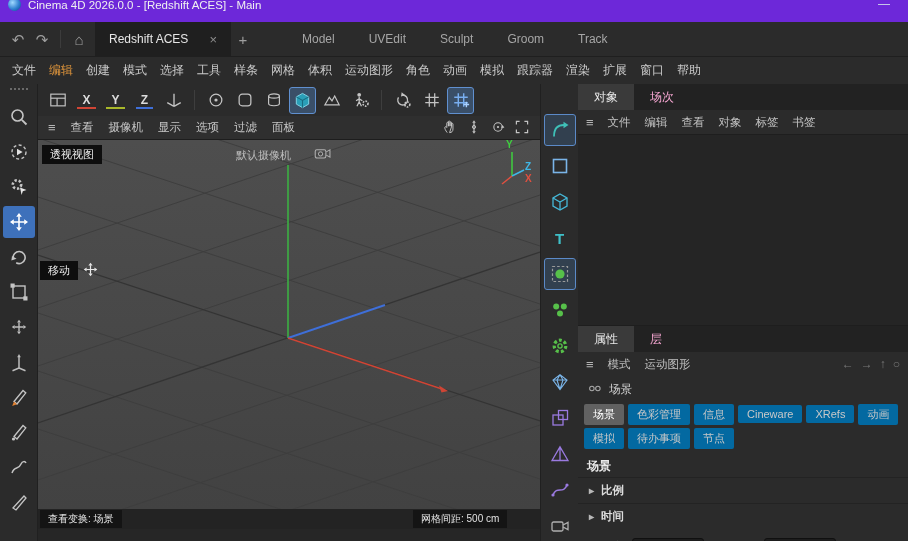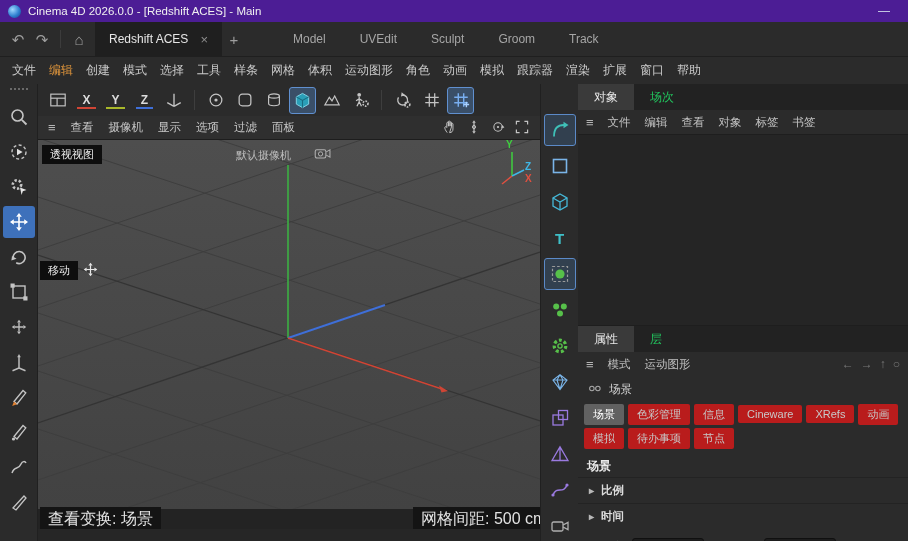--- a/index.html
+++ b/index.html
@@ -3,33 +3,33 @@
 <meta charset="utf-8">
 <style>
   *{margin:0;padding:0;box-sizing:border-box}
   html,body{background:#555}
   #app{position:relative;width:908px;height:541px;background:#262626;
        font-family:"Liberation Sans",sans-serif;color:#ccc;overflow:hidden;
        -webkit-user-select:none;user-select:none}
   .abs{position:absolute}
 
   
-  .titlebar{left:0;top:0;width:908px;height:22px;background:#4c1d95;
-            display:flex;align-items:center;gap:7px;padding:11px 8px}
+  .titlebar{left:0;top:0;width:908px;height:22px;background:#6d28d9;
+            display:flex;align-items:flex-end;gap:7px;padding:11px 8px}
   .logo{width:13px;height:13px;border-radius:50%;
         background:radial-gradient(circle at 35% 35%,#9fd8ff,#2f7fd0 55%,#0c3f86)}
   .title{font-size:11.5px;color:#f0f0f0}
   .min-btn{margin-left:auto;color:#cfd8ea;font-size:12px;padding:0 10px}
 
   
   .tabrow{left:0;top:22px;width:908px;height:35px;background:#2b2b2b;
           display:flex;align-items:center;border-bottom:1px solid #1f1f1f;padding-left:6px}
   .icon-btn{color:#9f9f9f;font-size:15px;width:24px;text-align:center;line-height:1}
   .vsep{width:1px;height:18px;background:#3c3c3c;margin:0 6px}
-  .ws-tab{height:35px;display:flex;align-items:center;gap:12px;background:#1f1f1f;
+  .ws-tab{height:35px;display:flex;align-items:center;gap:21px;background:#1f1f1f;
           padding:0 14px;color:#e6e6e6;font-size:12px;margin-left:4px}
   .tab-close{color:#8d8d8d;font-size:13px}
   .layout-tabs{display:flex;margin-left:30px;height:100%}
   .ltab{display:flex;align-items:center;padding:0 17px;font-size:12px;color:#a6a6a6;position:relative}
   .ltab.active{color:#fff}
   .ltab.active::after{content:"";position:absolute;left:10px;right:10px;bottom:0;height:3px;background:#7a5fd4}
 
   
   .menurow{left:0;top:57px;width:908px;height:27px;background:#2b2b2b;display:flex;
            align-items:center;gap:13px;padding:0 12px;font-size:12px;color:#c9c9c9}
@@ -65,39 +65,39 @@
            font-size:11.5px;color:#c6c6c6;border-bottom:1px solid #1d1d1d}
   .vp-menu .right-icons{margin-left:auto;display:flex;gap:8px;align-items:center}
   .vp-canvas{position:absolute;top:24px;left:0;width:502px;height:369px;overflow:hidden;
              background:linear-gradient(#4e4e4e,#424242)}
   .vp-chip{position:absolute;background:#0e0e0e;color:#ececec;font-size:11px;padding:2px 8px;white-space:nowrap}
   .cam-label{position:absolute;left:198px;top:8px;font-size:11px;color:#bdbdbd}
   .cam-icon{position:absolute;left:276px;top:6px}
   .gizmo{position:absolute;right:4px;top:2px;width:44px;height:48px}
   .gz{position:absolute;font-size:10px;font-weight:bold}
   .vp-status{position:absolute;top:393px;left:0;width:502px;height:20px;background:#232323;
-             display:flex;align-items:center;font-size:16px}
+             display:flex;align-items:center;font-size:10px}
   .status-chip{background:#141414;color:#e2e2e2;padding:2px 8px;white-space:nowrap}
   .vp-bottom{position:absolute;top:413px;left:0;width:502px;height:12px;background:#262626}
 
   
   .rpanel{left:578px;top:84px;width:330px;height:480px;background:#2b2b2b;display:flex;flex-direction:column}
   .ptabs{display:flex;background:#222;height:26px;flex:none}
-  .ptab{padding:0 16px;display:flex;align-items:center;font-size:12px;color:#22c55e}
+  .ptab{padding:0 16px;display:flex;align-items:center;font-size:12px;color:#f9a8d4}
   .ptab.active{background:#3a3a3a;color:#eaeaea}
   .pmenu{height:24px;display:flex;align-items:center;gap:14px;padding:0 8px;font-size:11.5px;
          color:#c0c0c0;background:#2b2b2b;flex:none}
   .ham{color:#b5b5b5;font-size:13px}
   .obj-list{height:192px;background:#252525;border-top:1px solid #1e1e1e;border-bottom:1px solid #1e1e1e;flex:none}
   .nav-ic{color:#7a7a7a;font-size:12px}
   .attr-menu-right{margin-left:auto;display:flex;gap:7px;align-items:center}
   .obj-row{height:26px;display:flex;align-items:center;gap:7px;padding:0 9px;font-size:11.5px;color:#d2d2d2;flex:none}
   .cat-row{display:flex;gap:4px;padding:2px 6px;white-space:nowrap;overflow:hidden;flex:none;height:24px;align-items:center}
   .cat-row.r2{height:25px}
-  .cat-btn{background:#b91c1c;color:#c8c8c8;font-size:11px;padding:3px 9px;border-radius:2px;flex:none}
+  .cat-btn{background:#0369a1;color:#c8c8c8;font-size:11px;padding:3px 9px;border-radius:2px;flex:none}
   .cat-btn.active{background:#616161;color:#fff}
   .section-title{font-size:12px;font-weight:bold;color:#eaeaea;padding:7px 9px 5px;height:26px;flex:none}
   .group-row{height:26px;display:flex;align-items:center;gap:7px;padding:0 11px;font-size:11.5px;
              color:#dcdcdc;border-top:1px solid #232323;font-weight:bold;flex:none}
   .chev{color:#b8b8b8;font-size:10px;line-height:1}
   .fields-row{display:flex;align-items:center;gap:8px;padding:5px 10px 0 24px;font-size:11px;color:#c2c2c2;height:30px;flex:none}
   .field-input{background:#1d1d1d;border:1px solid #101010;border-radius:3px;padding:2px 8px;
                min-width:72px;color:#ddd;display:flex;justify-content:center;font-size:11px}
 </style>
 </head>

